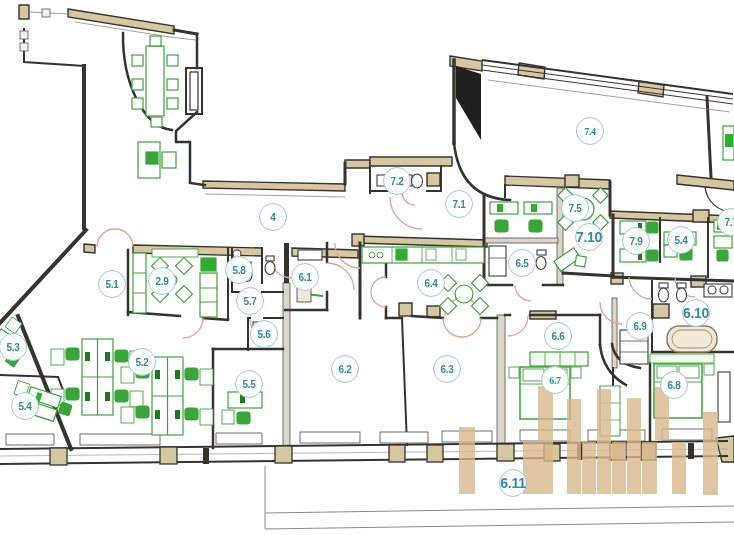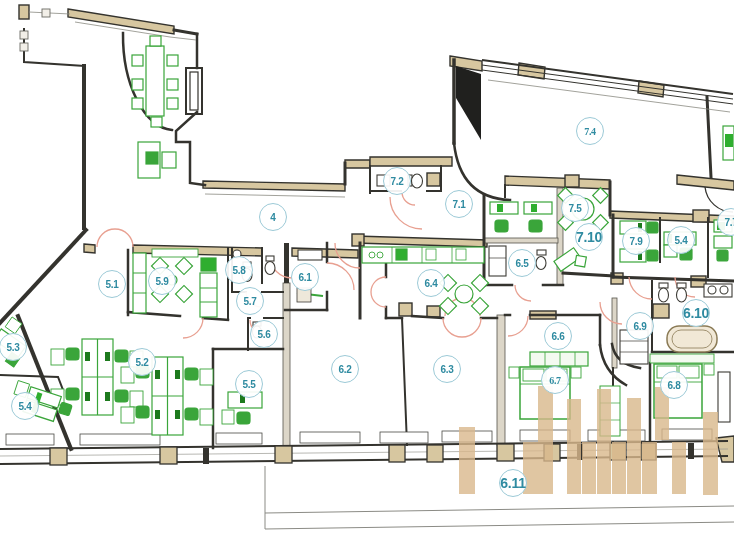--- a/index.html
+++ b/index.html
@@ -444,21 +444,21 @@
 <div id="labels-layer">
       <div class="room-label" style="left: 273px; top: 217px;">4</div>
       <div class="room-label" style="left: 112px; top: 284px;">5.1</div>
       <div class="room-label" style="left: 142px; top: 362px;">5.2</div>
       <div class="room-label" style="left: 13px; top: 347px;">5.3</div>
       <div class="room-label" style="left: 25px; top: 406px;">5.4</div>
       <div class="room-label" style="left: 249px; top: 384px;">5.5</div>
       <div class="room-label" style="left: 264px; top: 334px;">5.6</div>
       <div class="room-label" style="left: 250px; top: 301px;">5.7</div>
       <div class="room-label" style="left: 239px; top: 270px;">5.8</div>
-      <div class="room-label" style="left: 162px; top: 281px;">5.9</div>
+      <div class="room-label" style="left: 162px; top: 281px;">2.9</div>
       <div class="room-label" style="left: 305px; top: 277px;">6.1</div>
       <div class="room-label" style="left: 345px; top: 369px;">6.2</div>
       <div class="room-label" style="left: 447px; top: 369px;">6.3</div>
       <div class="room-label" style="left: 431px; top: 283px;">6.4</div>
       <div class="room-label" style="left: 522px; top: 263px;">6.5</div>
       <div class="room-label" style="left: 558px; top: 336px;">6.6</div>
       <div class="room-label" style="left: 555px; top: 380px; font-family: Liberation Serif, serif;">6.7</div>
       <div class="room-label" style="left: 674px; top: 385px;">6.8</div>
       <div class="room-label" style="left: 640px; top: 326px;">6.9</div>
       <div class="room-label small" style="left: 696px; top: 313px;">6.10</div>

